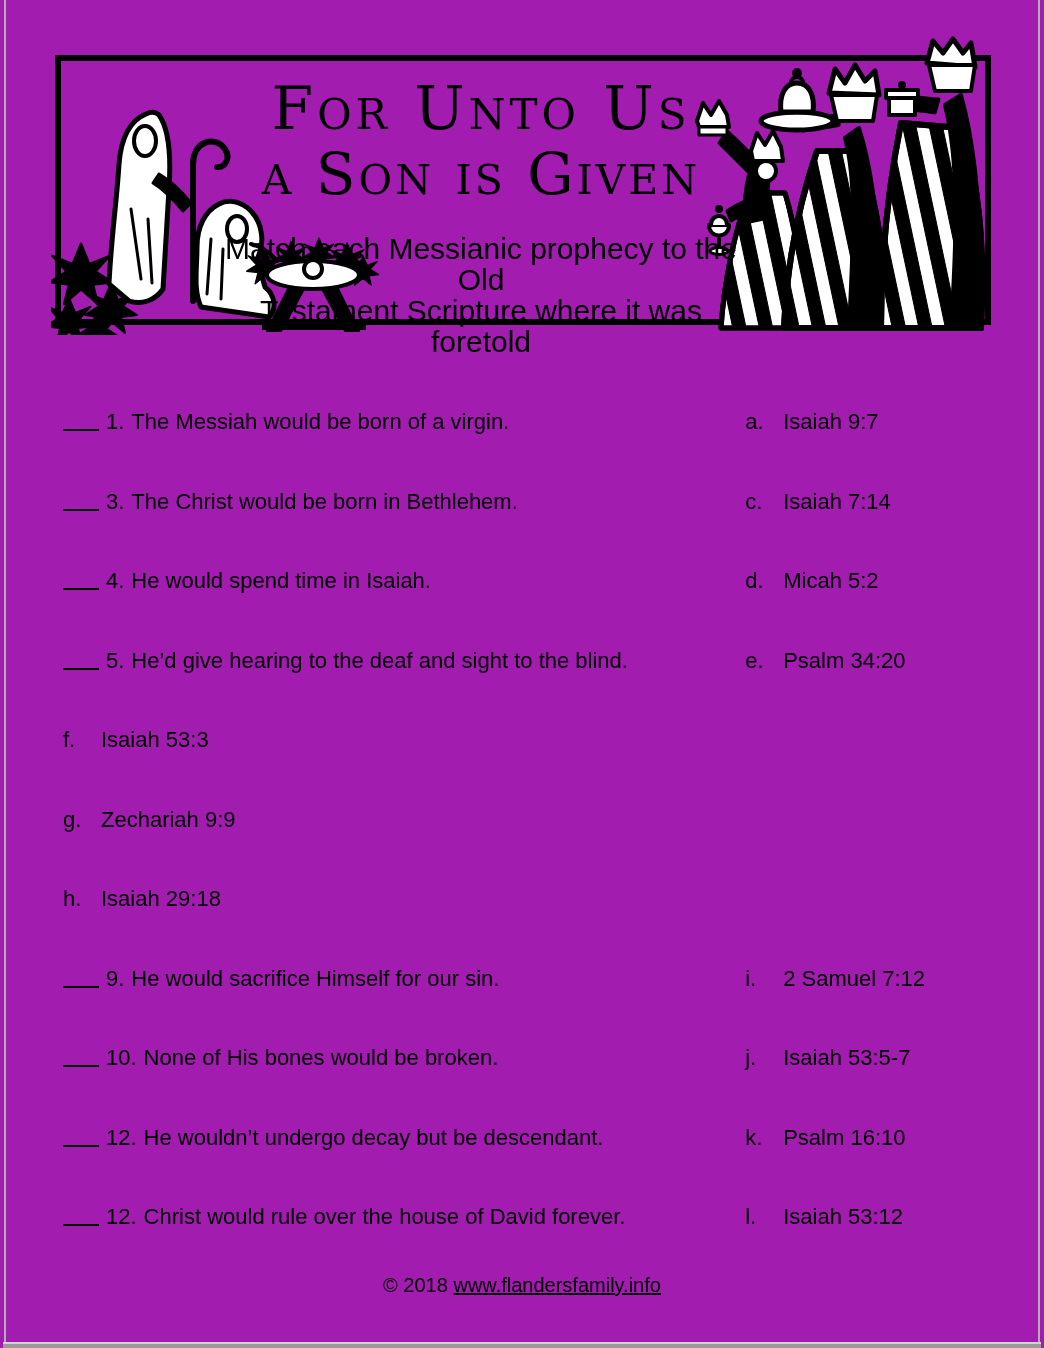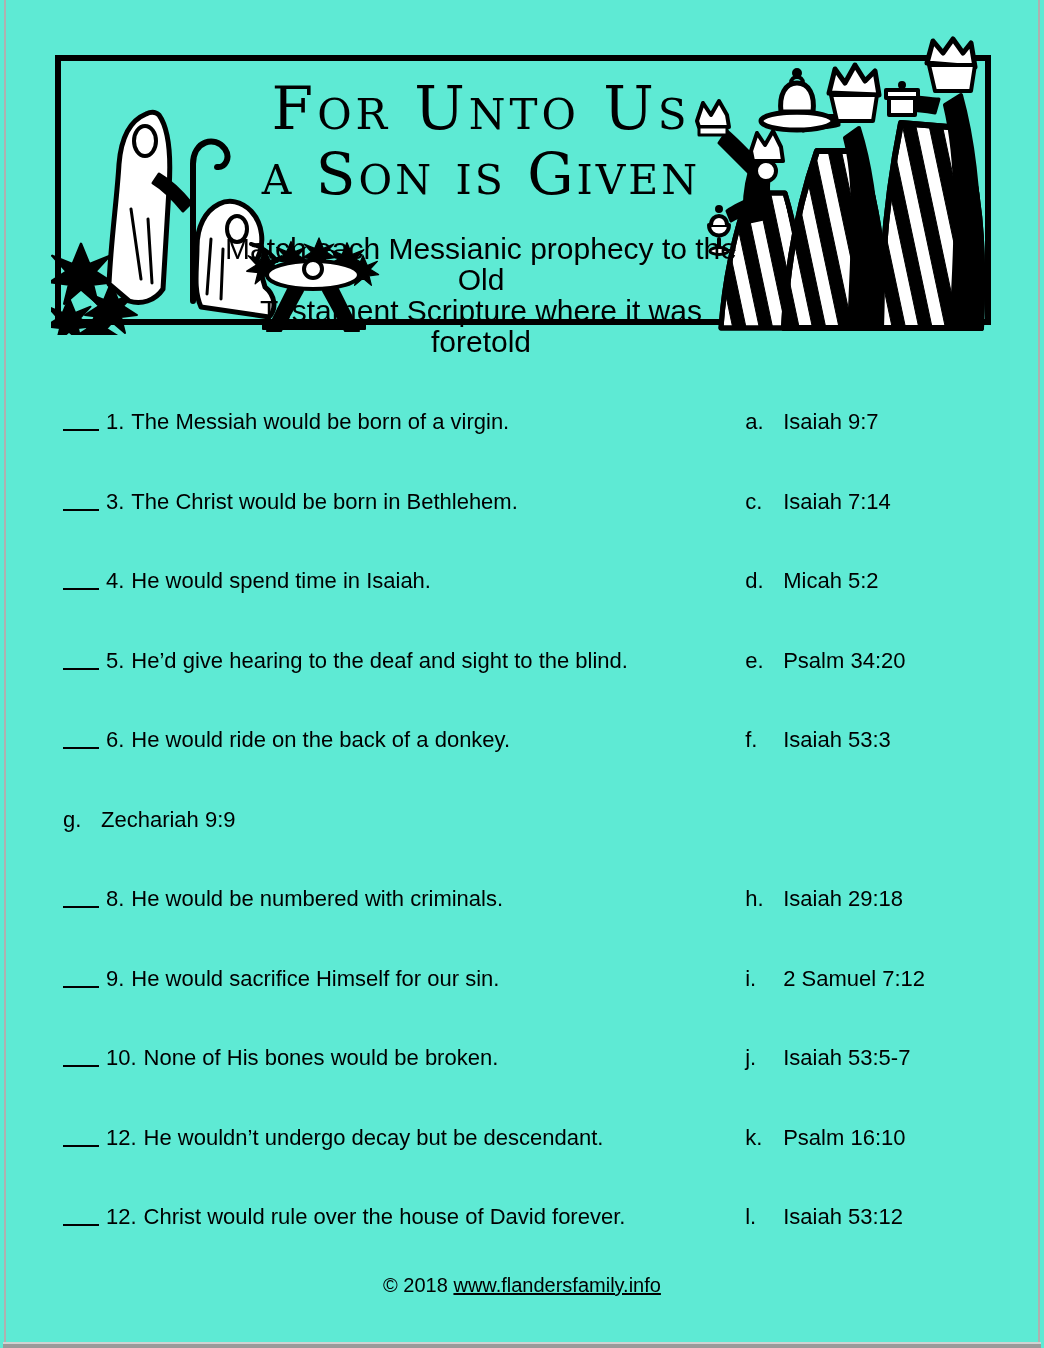--- a/index.html
+++ b/index.html
@@ -1,19 +1,19 @@
 <!DOCTYPE html>
 <html><head>
 <meta charset="utf-8">
 <style>
   html,body{margin:0;padding:0;background:#ffffff;}
   .page{
     position:relative;
     width:1044px;height:1348px;
-    background:#5eead4;
+    background:#a21caf;
     overflow:hidden;
     font-family:"Liberation Sans", sans-serif;
     color:#000;
   }
   .edge-left,.edge-right{position:absolute;top:0;bottom:4px;width:2px;background:#b0b0b0;}
   .edge-left{left:4px;}
   .edge-right{left:1038px;}
   .edge-bottom{position:absolute;left:3px;right:3px;bottom:0;height:6px;
     background:linear-gradient(#d2d2d2 0 2px,#9a9a9a 2px 100%);}
   
@@ -223,36 +223,34 @@
 
     <div class="row">
       <div class="q"><span class="blank"></span><span class="qnum">5.</span><span>He’d give hearing to the deaf and sight to the blind.</span></div>
       <div class="ans">
           <span class="letter">e.</span>
           <span>Psalm 34:20</span>
         </div>
     </div>
 
     <div class="row">
-      <div class="q"><span class="blank"></span><span class="qnum">6.</span><span>He would ride on the back of a donkey.</span></div>
       <div class="ans">
           <span class="letter">f.</span>
           <span>Isaiah 53:3</span>
         </div>
     </div>
 
     <div class="row">
       <div class="ans">
           <span class="letter">g.</span>
           <span>Zechariah 9:9</span>
         </div>
     </div>
 
     <div class="row">
-      <div class="q"><span class="blank"></span><span class="qnum">8.</span><span>He would be numbered with criminals.</span></div>
       <div class="ans">
           <span class="letter">h.</span>
           <span>Isaiah 29:18</span>
         </div>
     </div>
 
     <div class="row">
       <div class="q"><span class="blank"></span><span class="qnum">9.</span><span>He would sacrifice Himself for our sin.</span></div>
       <div class="ans">
           <span class="letter">i.</span>

